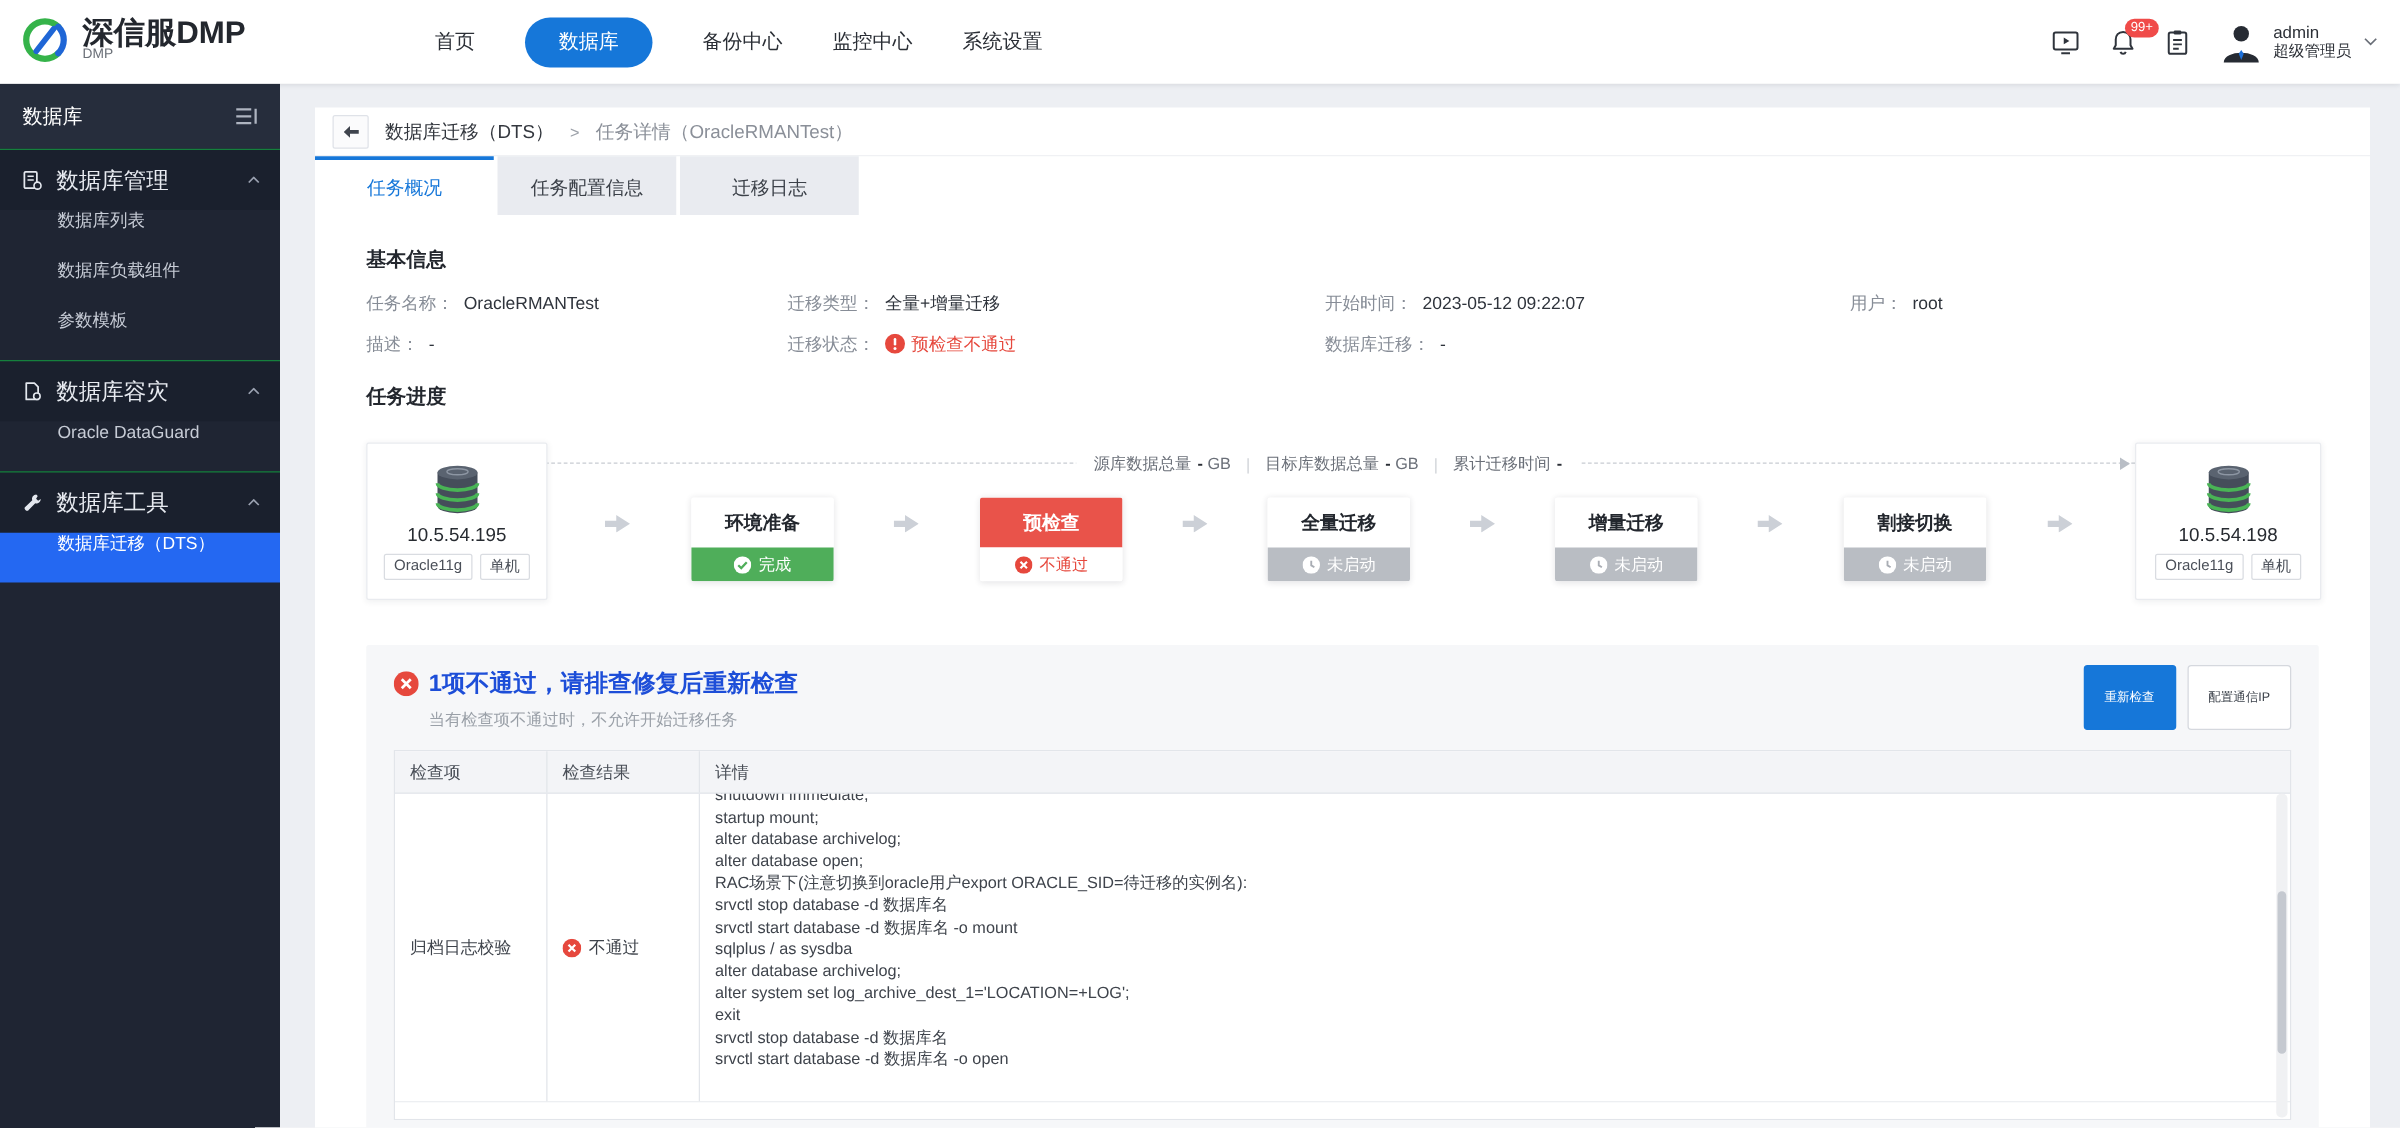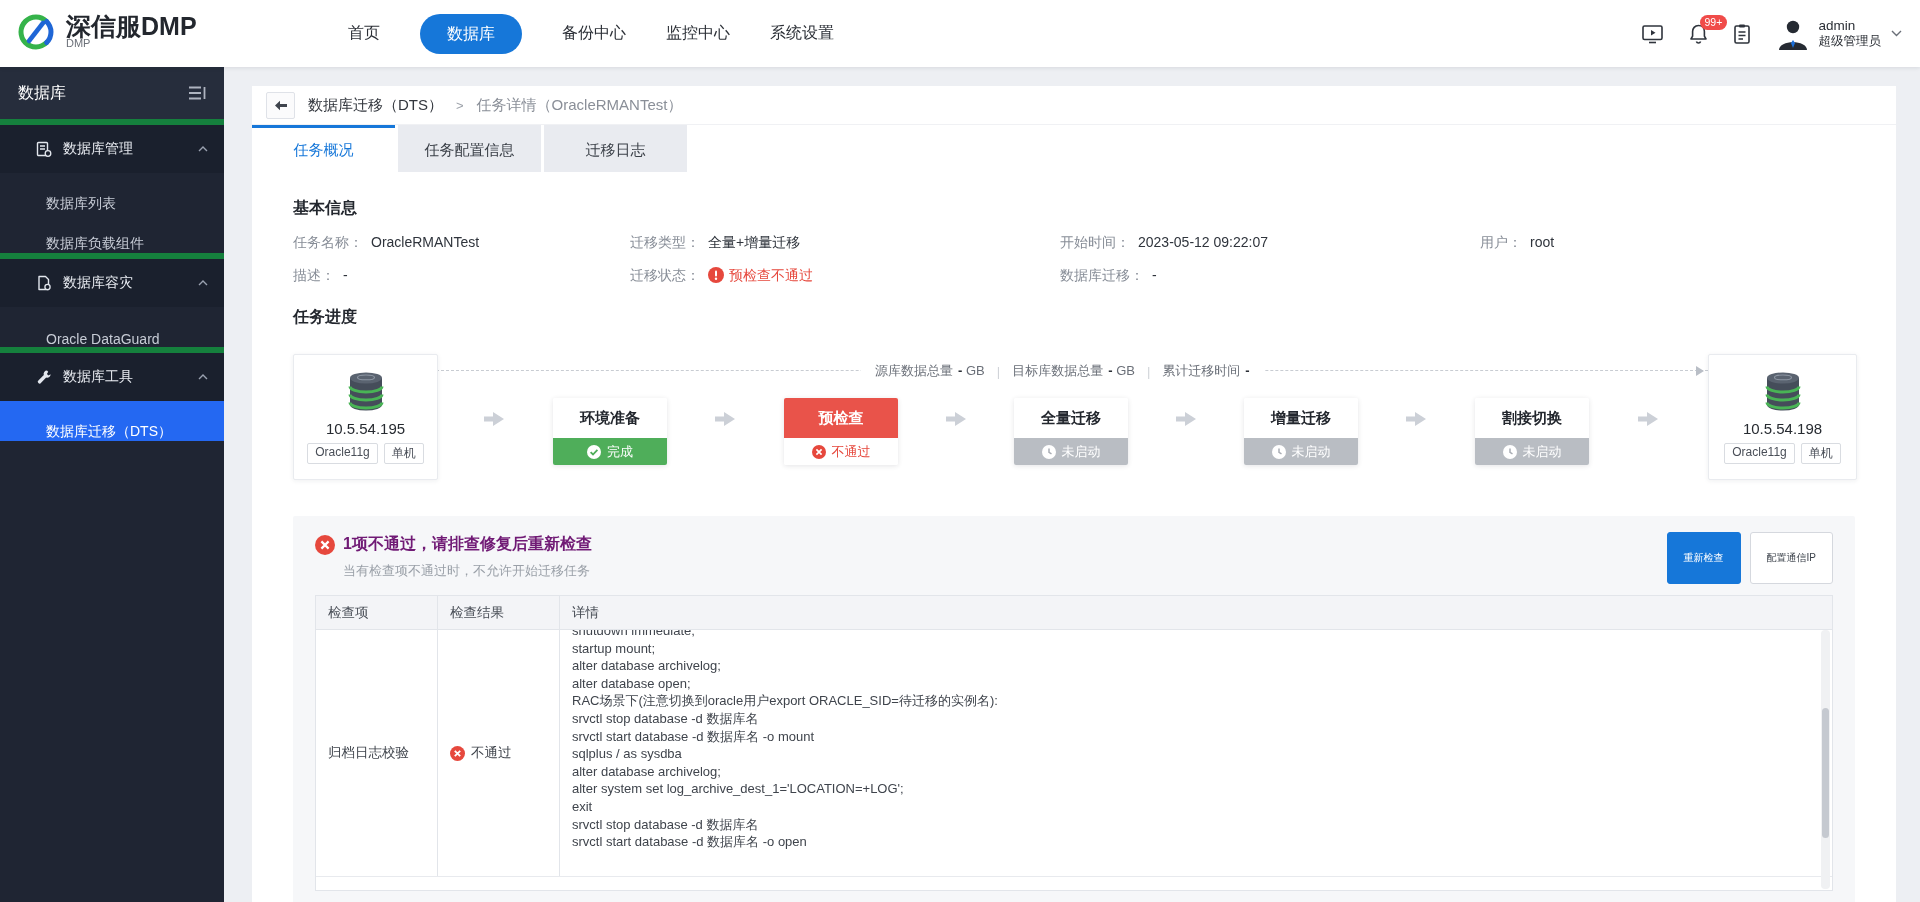--- a/index.html
+++ b/index.html
@@ -21,24 +21,24 @@
     border-radius:9px;padding:1.5px 5px;line-height:12px;white-space:nowrap;}
   .user{display:flex;align-items:center;gap:8px;cursor:pointer;}
   .user-txt div:first-child{font-size:13.5px;color:#2b2f36;line-height:16px;}
   .user-txt div:last-child{font-size:12.5px;color:#2b2f36;line-height:15px;}
   .chev{margin-left:2px;display:inline-flex;}
 
   
   .sb{position:absolute;left:0;top:67px;width:224px;height:835px;background:#1f2533;z-index:20;}
   .sb-title-row{height:52px;display:flex;align-items:center;justify-content:space-between;
     padding:0 18px;background:#262d3c;color:#fff;font-size:16px;}
-  .sb-sec{height:48px;display:flex;align-items:center;gap:11px;padding:0 36px;background:#1a202d;
-    color:#e8ebf1;font-size:14px;border-top:6px solid #15803d;cursor:pointer;position:relative;}
+  .sb-sec{height:48px;display:flex;align-items:center;gap:11px;padding:0 18px;background:#1a202d;
+    color:#e8ebf1;font-size:18px;border-top:1px solid #15803d;cursor:pointer;position:relative;}
   .sb-chev{position:absolute;right:16px;display:inline-flex;}
-  .sb-sub{height:40px;display:flex;align-items:flex-end;padding-left:46px;color:#c7ccd6;
+  .sb-sub{height:40px;display:flex;align-items:flex-start;padding-left:46px;color:#c7ccd6;
     font-size:14px;cursor:pointer;}
   .sb-sub.active{background:#2468f2;color:#fff;}
 
   
   .main{position:absolute;left:224px;top:67px;width:1696px;height:835px;background:#edeff3;}
   .card{position:absolute;left:28px;top:19px;width:1644px;background:#fff;}
   .crumb-row{height:38px;display:flex;align-items:center;gap:13px;padding:0 14px;
     border-bottom:1px solid #f0f1f4;}
   .back-btn{width:27px;height:25px;border:1px solid #dfe2e8;border-radius:2px;background:#fbfbfc;
     display:flex;align-items:center;justify-content:center;cursor:pointer;}
@@ -84,21 +84,21 @@
   .step.done .step-status{background:#4fae5a;color:#fff;}
   .step.failed .step-status{background:#fff;color:#e6483d;}
   .step.pending .step-status{background:#b9bdc3;color:#fff;}
   .s1{left:260px;} .s2{left:491px;} .s3{left:721px;} .s4{left:951px;} .s5{left:1182px;}
   .flow-arrow{position:absolute;top:60px;}
   .a1{left:191px;} .a2{left:422px;} .a3{left:653px;} .a4{left:883px;} .a5{left:1113px;} .a6{left:1345px;}
 
   
   .check-panel{margin-top:30px;background:#f6f7f9;border-radius:2px;padding:18px 22px 14px 22px;position:relative;}
   .alert-row{display:flex;align-items:center;gap:8px;}
-  .alert-title{font-size:16px;font-weight:bold;color:#701a75;}
+  .alert-title{font-size:19px;font-weight:bold;color:#1d4ed8;}
   .alert-sub{margin:7px 0 0 28px;font-size:13px;color:#9aa0a8;}
   .panel-btns{position:absolute;right:22px;top:16px;display:flex;gap:9px;}
   .btn{height:52px;border-radius:3px;font-size:10px;display:flex;align-items:center;
     padding:0 16px;cursor:pointer;box-sizing:border-box;white-space:nowrap;}
   .btn-primary{background:#1677d9;color:#fff;border:1px solid #1677d9;}
   .btn-plain{background:#fff;color:#3c424b;border:1px solid #d5d8de;}
   .check-table{margin-top:15px;border:1px solid #e2e5ea;background:#fff;position:relative;}
   .tr{display:grid;grid-template-columns:122px 122px 1fr;}
   .tr.head{background:#f3f4f7;border-bottom:1px solid #e2e5ea;height:33px;}
   .th{display:flex;align-items:center;padding-left:12px;font-size:13.5px;color:#494e57;
@@ -211,20 +211,23 @@
         <svg width="10" height="6" viewBox="0 0 10 6">
             <polyline points="1,5 5,1 9,5" fill="none" stroke="#9aa1b0" stroke-width="1.4"></polyline>
           </svg>
       </span>
     </div>
     <div class="sb-sub">
         <span>数据库列表</span>
       </div>
     <div class="sb-sub">
         <span>数据库负载组件</span>
+      </div>
+    <div class="sb-sub">
+        <span>参数模板</span>
       </div>
 
     <div class="sb-sec">
       <span style="display:inline-flex">
         <svg width="16" height="16" viewBox="0 0 16 16">
           <path d="M3,1.5 H9.5 L12.5,4.5 V14.5 H3 Z" fill="none" stroke="#e3e7ee" stroke-width="1.4" stroke-linejoin="round"></path>
           <circle cx="11.5" cy="12" r="2.6" fill="#1a202d" stroke="#e3e7ee" stroke-width="1.3"></circle>
         </svg>
       </span>
       <span>数据库容灾</span>

